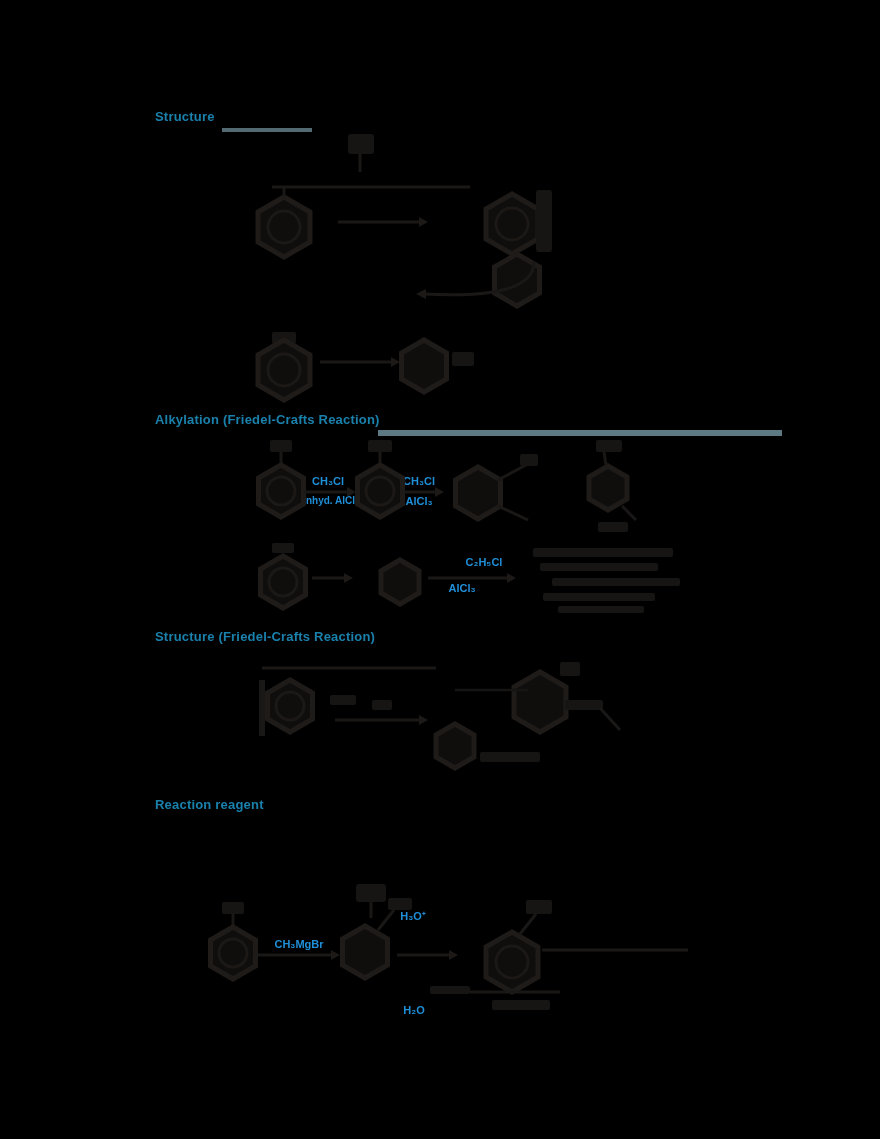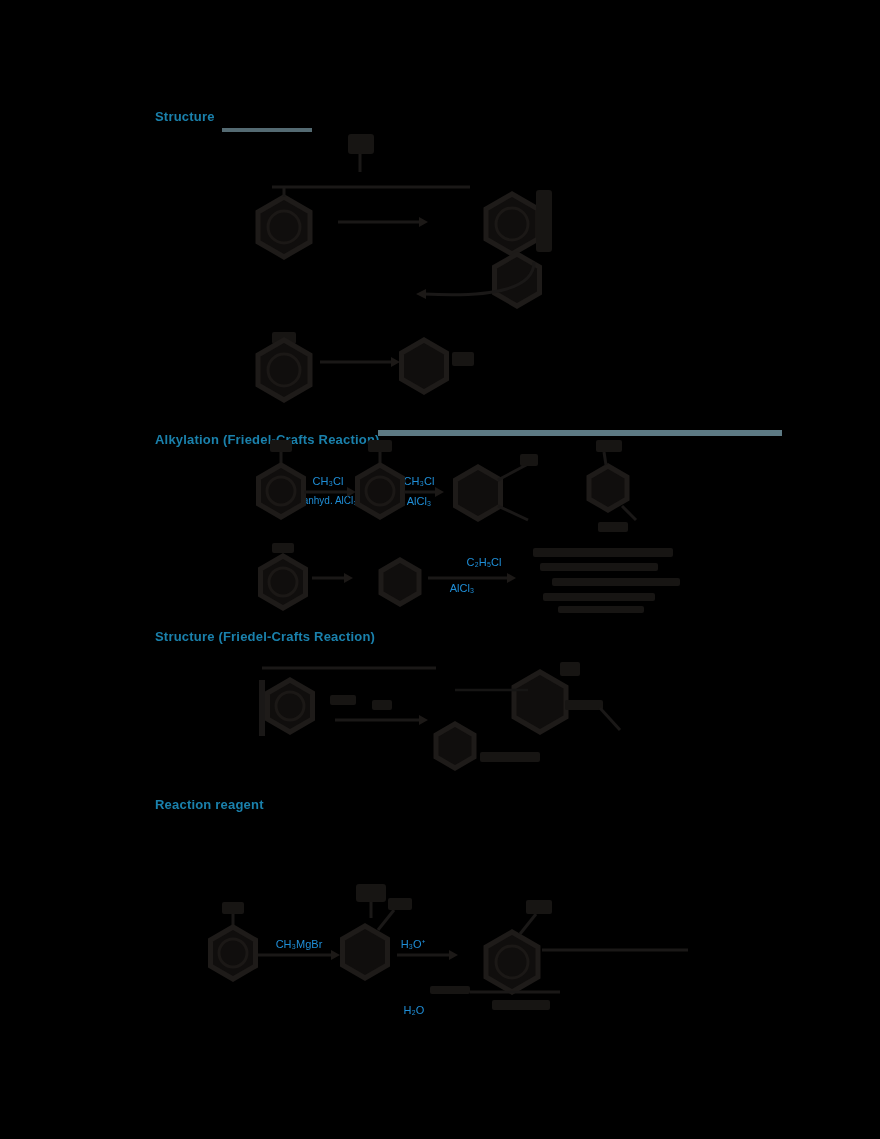--- a/index.html
+++ b/index.html
@@ -2,55 +2,55 @@
 <html><head>
 <meta charset="utf-8">
 <style>
   html,body{margin:0;padding:0;background:#000;}
   #page{position:relative;width:880px;height:1139px;background:#000;overflow:hidden;
         font-family:"Liberation Sans",sans-serif;padding-left:22px;}
   .heading{position:absolute;color:#1a81ac;font-size:13px;font-weight:bold;
            letter-spacing:.2px;white-space:nowrap;}
   .rule{position:absolute;background:#5d7a84;}
   .rule.short{background:#546a72;}
-  .rlabel{position:absolute;color:#1f8fd8;font-size:11px;font-weight:400;
+  .rlabel{position:absolute;color:#1f8fd8;font-size:11px;font-weight:700;
           transform:translateX(-50%);white-space:nowrap;}
   svg{position:absolute;left:0;top:0;}
   .ring{fill:#100e0d;stroke:#1e1b19;stroke-width:5;}
   .ring-inner{fill:none;stroke:#1b1816;stroke-width:3;}
   .bond{stroke:#1a1817;stroke-width:3;fill:none;}
   .thin{stroke:#161514;stroke-width:2.5;fill:none;}
   .blob{fill:#171513;}
   .head{fill:#1c1917;}
 </style>
 </head>
 <body>
 
 <div id="page">
 
   <div class="heading" style="left:155px;top:109px">Structure</div>
   <div class="rule short" style="left:222px;top:128px;width:90px;height:4px"></div>
 
-  <div class="heading" style="left:155px;top:432px">Alkylation (Friedel-Crafts Reaction)</div>
+  <div class="heading" style="left:155px;top:412px">Alkylation (Friedel-Crafts Reaction)</div>
   <div class="rule" style="left:378px;top:430px;width:404px;height:6px"></div>
 
   <div class="heading" style="left:155px;top:629px">Structure (Friedel-Crafts Reaction)</div>
 
   <div class="heading" style="left:155px;top:797px">Reaction reagent</div>
 
   <div class="rlabel" style="left:328px;top:475px">CH₃Cl</div>
   <div class="rlabel" style="left:330px;top:495px;font-size:10px">anhyd. AlCl₃</div>
   <div class="rlabel" style="left:419px;top:475px">CH₃Cl</div>
   <div class="rlabel" style="left:419px;top:495px">AlCl₃</div>
 
   <div class="rlabel" style="left:484px;top:556px">C₂H₅Cl</div>
   <div class="rlabel" style="left:462px;top:582px">AlCl₃</div>
 
   <div class="rlabel" style="left:299px;top:938px">CH₃MgBr</div>
-  <div class="rlabel" style="left:413px;top:936px">H₃O⁺</div>
+  <div class="rlabel" style="left:413px;top:908px">H₃O⁺</div>
   <div class="rlabel" style="left:414px;top:1004px">H₂O</div>
 
   <svg width="880" height="1139" viewBox="0 0 880 1139">
 
     <g>
       <rect class="blob" x="348" y="134" width="26" height="20" rx="3"></rect>
       <line class="bond" x1="360" y1="154" x2="360" y2="172"></line>
       <line class="bond" x1="272" y1="187" x2="470" y2="187"></line>
       <polygon class="ring" transform="translate(284,227)" points="0,-30 26,-15 26,15 0,30 -26,15 -26,-15"></polygon>
       <circle class="ring-inner" transform="translate(284,227)" r="16"></circle>

